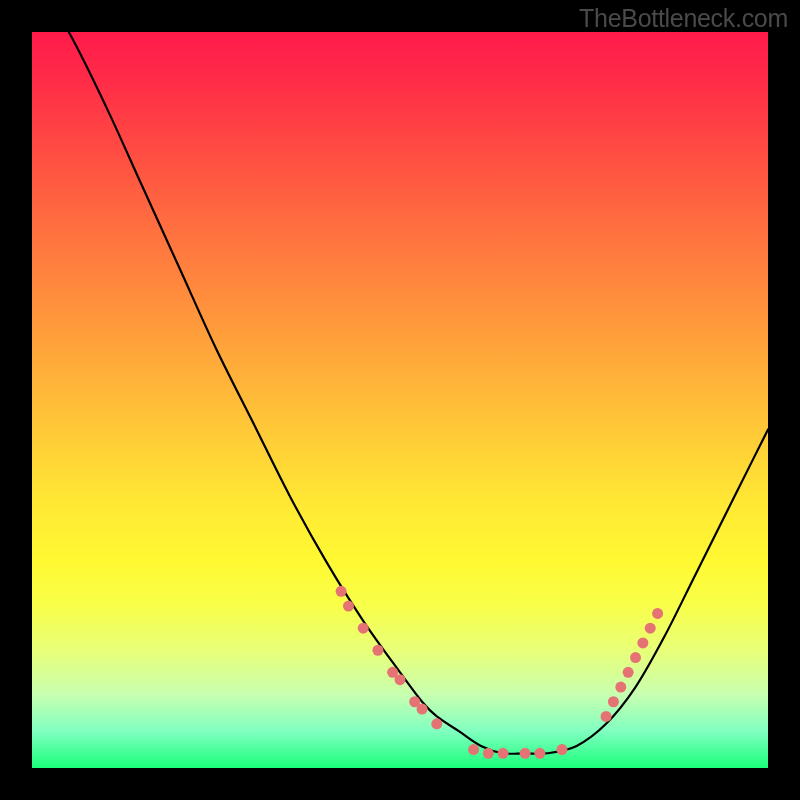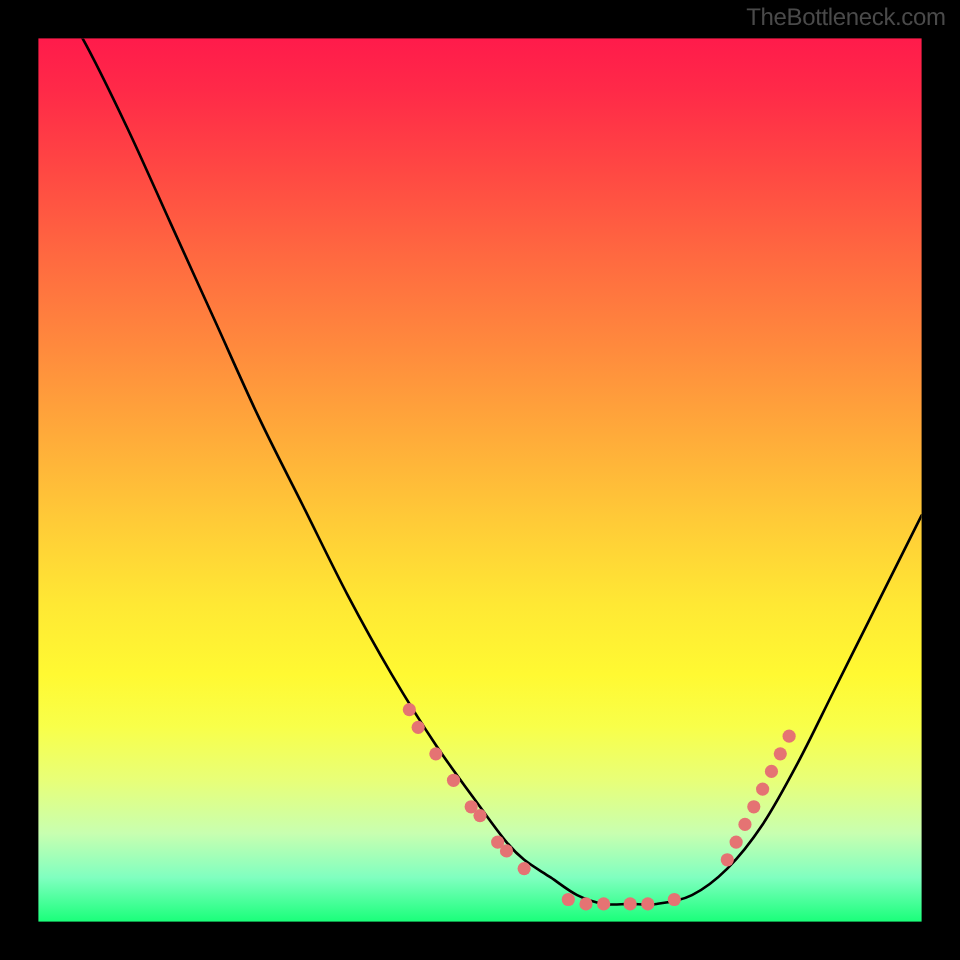--- a/index.html
+++ b/index.html
@@ -13,21 +13,21 @@
   .chart-container {
     position: relative;
     width: 800px;
     height: 800px;
   }
   .watermark {
     position: absolute;
     top: 4px;
     right: 12px;
     color: #4a4a4a;
-    font-size: 20px;
+    font-size: 25px;
     font-weight: 500;
     z-index: 10;
     letter-spacing: -0.3px;
   }
   .plot-area {
     position: absolute;
     left: 32px;
     top: 32px;
     width: 736px;
     height: 736px;

